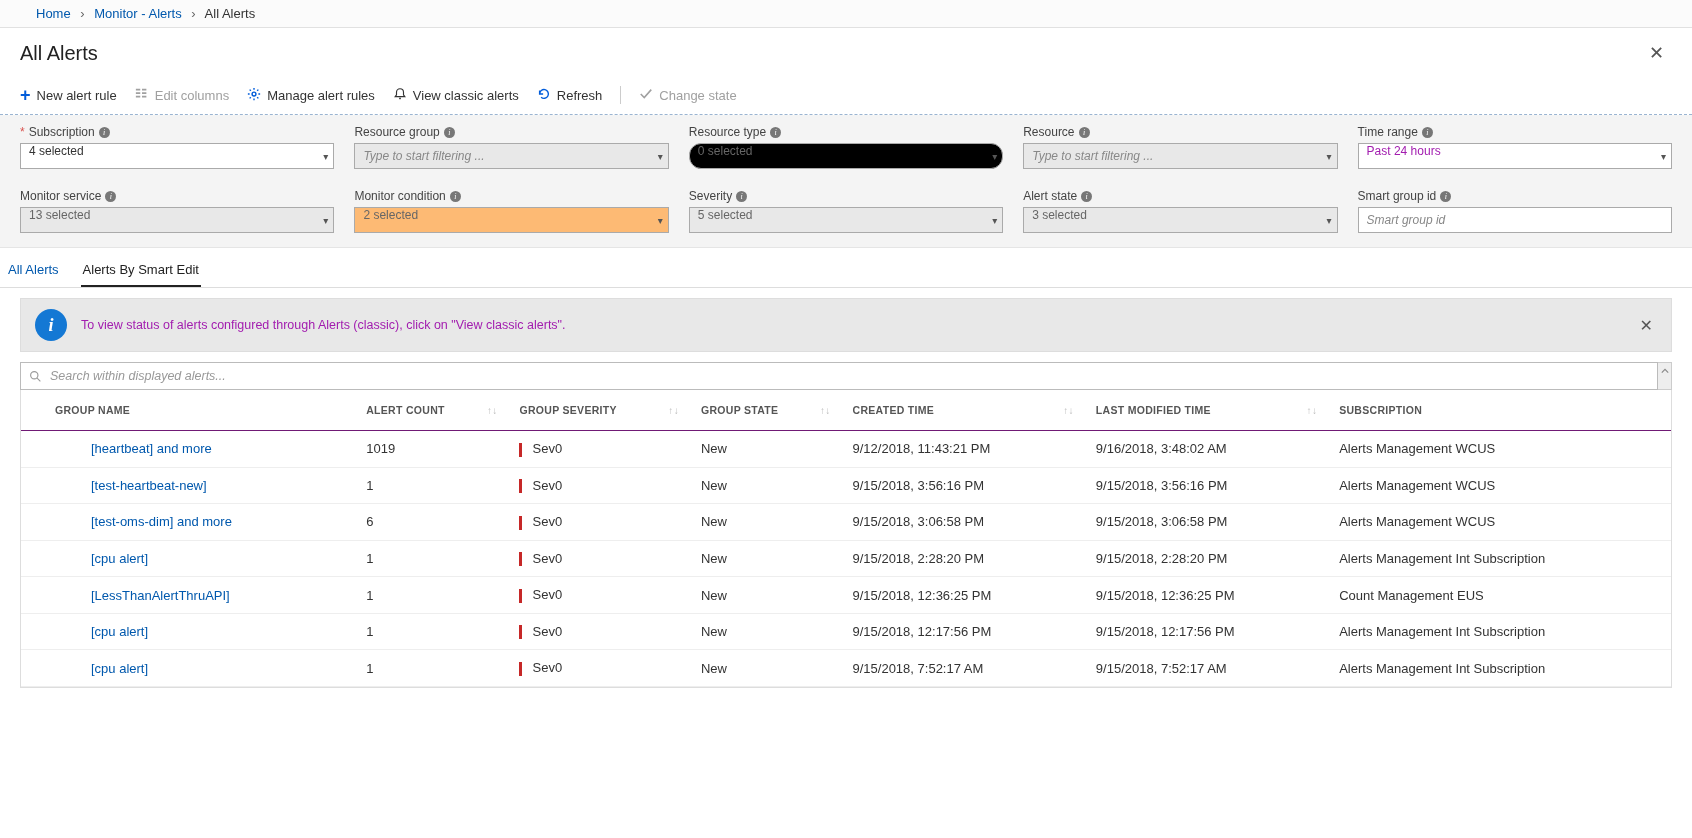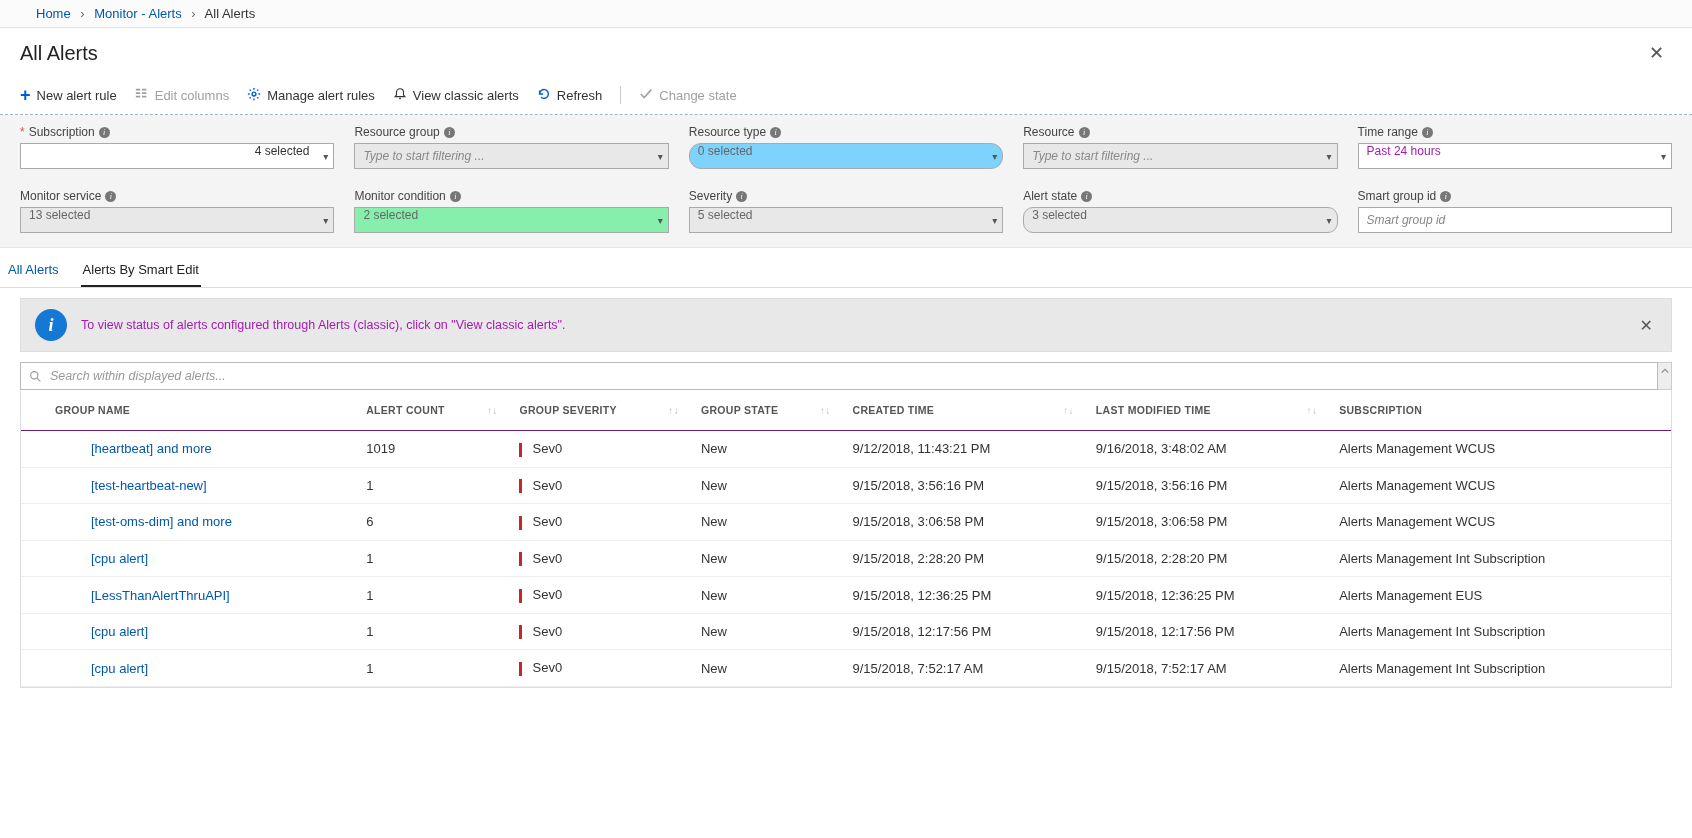--- a/index.html
+++ b/index.html
@@ -147,38 +147,38 @@
 </div>
 
 <div class="filters" id="filters-container">
     <div class="filter">
       <label>
         <span class="req">* </span>
         <span>Subscription</span> 
         <span class="info-dot">i</span>
       </label>
       <div class="filter-input">
-        <div class="select" style="background: rgb(255, 255, 255); color: rgb(51, 51, 51); font-style: normal; text-align: right;">4 selected</div>
+        <div class="select" style="background: rgb(255, 255, 255); color: rgb(51, 51, 51); font-style: normal;">4 selected</div>
         <span class="chev">▾</span>
       </div>
     </div>
     <div class="filter">
       <label>
         <span>Resource group</span> 
         <span class="info-dot">i</span>
       </label>
       <div class="filter-input"><input placeholder="Type to start filtering ..." class="muted" style=""><span class="chev">▾</span></div>
     </div>
     <div class="filter">
       <label>
         <span>Resource type</span> 
         <span class="info-dot">i</span>
       </label>
       <div class="filter-input">
-        <div class="select muted" style="background: #7dd3fc; color: rgb(102, 102, 102); font-style: normal; border-radius: 12px;">0 selected</div>
+        <div class="select muted" style="background: #000000; color: rgb(102, 102, 102); font-style: normal; border-radius: 12px;">0 selected</div>
         <span class="chev">▾</span>
       </div>
     </div>
     <div class="filter">
       <label>
         <span>Resource</span> 
         <span class="info-dot">i</span>
       </label>
       <div class="filter-input"><input placeholder="Type to start filtering ..." class="muted" style=""><span class="chev">▾</span></div>
     </div>
@@ -201,41 +201,41 @@
         <div class="select muted" style="background: rgb(232, 232, 232); color: rgb(102, 102, 102); font-style: normal;">13 selected</div>
         <span class="chev">▾</span>
       </div>
     </div>
     <div class="filter">
       <label>
         <span>Monitor condition</span> 
         <span class="info-dot">i</span>
       </label>
       <div class="filter-input">
-        <div class="select muted" style="background: #86efac; color: rgb(102, 102, 102); font-style: normal;">2 selected</div>
+        <div class="select muted" style="background: #fdba74; color: rgb(102, 102, 102); font-style: normal;">2 selected</div>
         <span class="chev">▾</span>
       </div>
     </div>
     <div class="filter">
       <label>
         <span>Severity</span> 
         <span class="info-dot">i</span>
       </label>
       <div class="filter-input">
         <div class="select muted" style="background: rgb(232, 232, 232); color: rgb(102, 102, 102); font-style: normal;">5 selected</div>
         <span class="chev">▾</span>
       </div>
     </div>
     <div class="filter">
       <label>
         <span>Alert state</span> 
         <span class="info-dot">i</span>
       </label>
       <div class="filter-input">
-        <div class="select muted" style="background: rgb(232, 232, 232); color: rgb(102, 102, 102); font-style: normal; border-radius: 10px;">3 selected</div>
+        <div class="select muted" style="background: rgb(232, 232, 232); color: rgb(102, 102, 102); font-style: normal;">3 selected</div>
         <span class="chev">▾</span>
       </div>
     </div>
     <div class="filter">
       <label>
         <span>Smart group id</span> 
         <span class="info-dot">i</span>
       </label>
       <div class="filter-input"><input placeholder="Smart group id" style=""></div>
     </div>
@@ -321,21 +321,21 @@
             <td>9/15/2018, 2:28:20 PM</td>
             <td>Alerts Management Int Subscription</td>
           </tr>
           <tr>
             <td><span class="link">[LessThanAlertThruAPI]</span></td>
             <td>1</td>
             <td class="sev-cell"><span class="sev-bar"></span>Sev0</td>
             <td>New</td>
             <td>9/15/2018, 12:36:25 PM</td>
             <td>9/15/2018, 12:36:25 PM</td>
-            <td>Alerts Management EUS</td>
+            <td>Count Management EUS</td>
           </tr>
           <tr>
             <td><span class="link">[cpu alert]</span></td>
             <td>1</td>
             <td class="sev-cell"><span class="sev-bar"></span>Sev0</td>
             <td>New</td>
             <td>9/15/2018, 12:17:56 PM</td>
             <td>9/15/2018, 12:17:56 PM</td>
             <td>Alerts Management Int Subscription</td>
           </tr>

